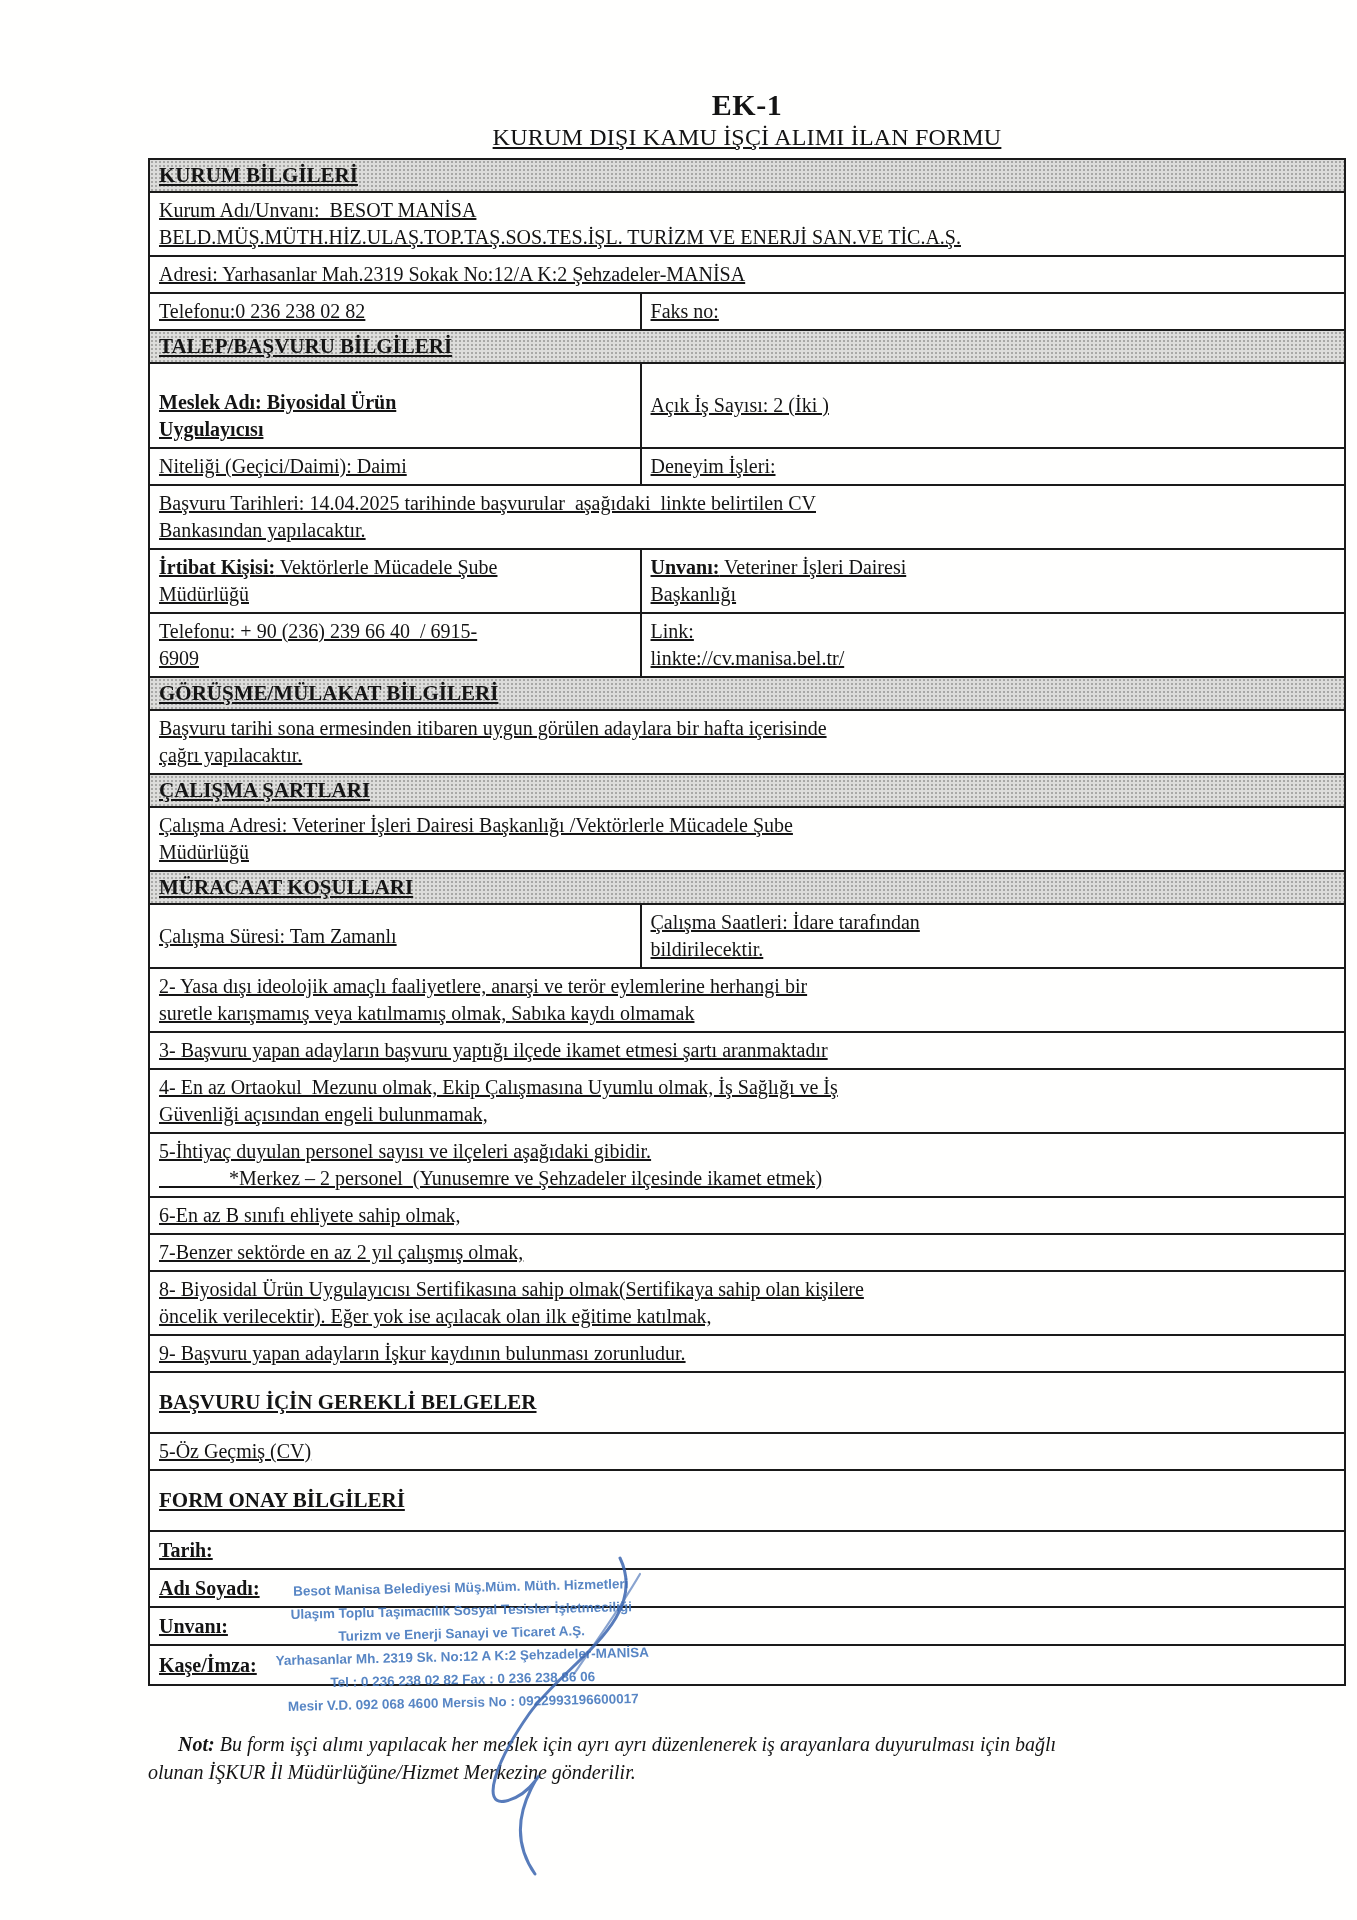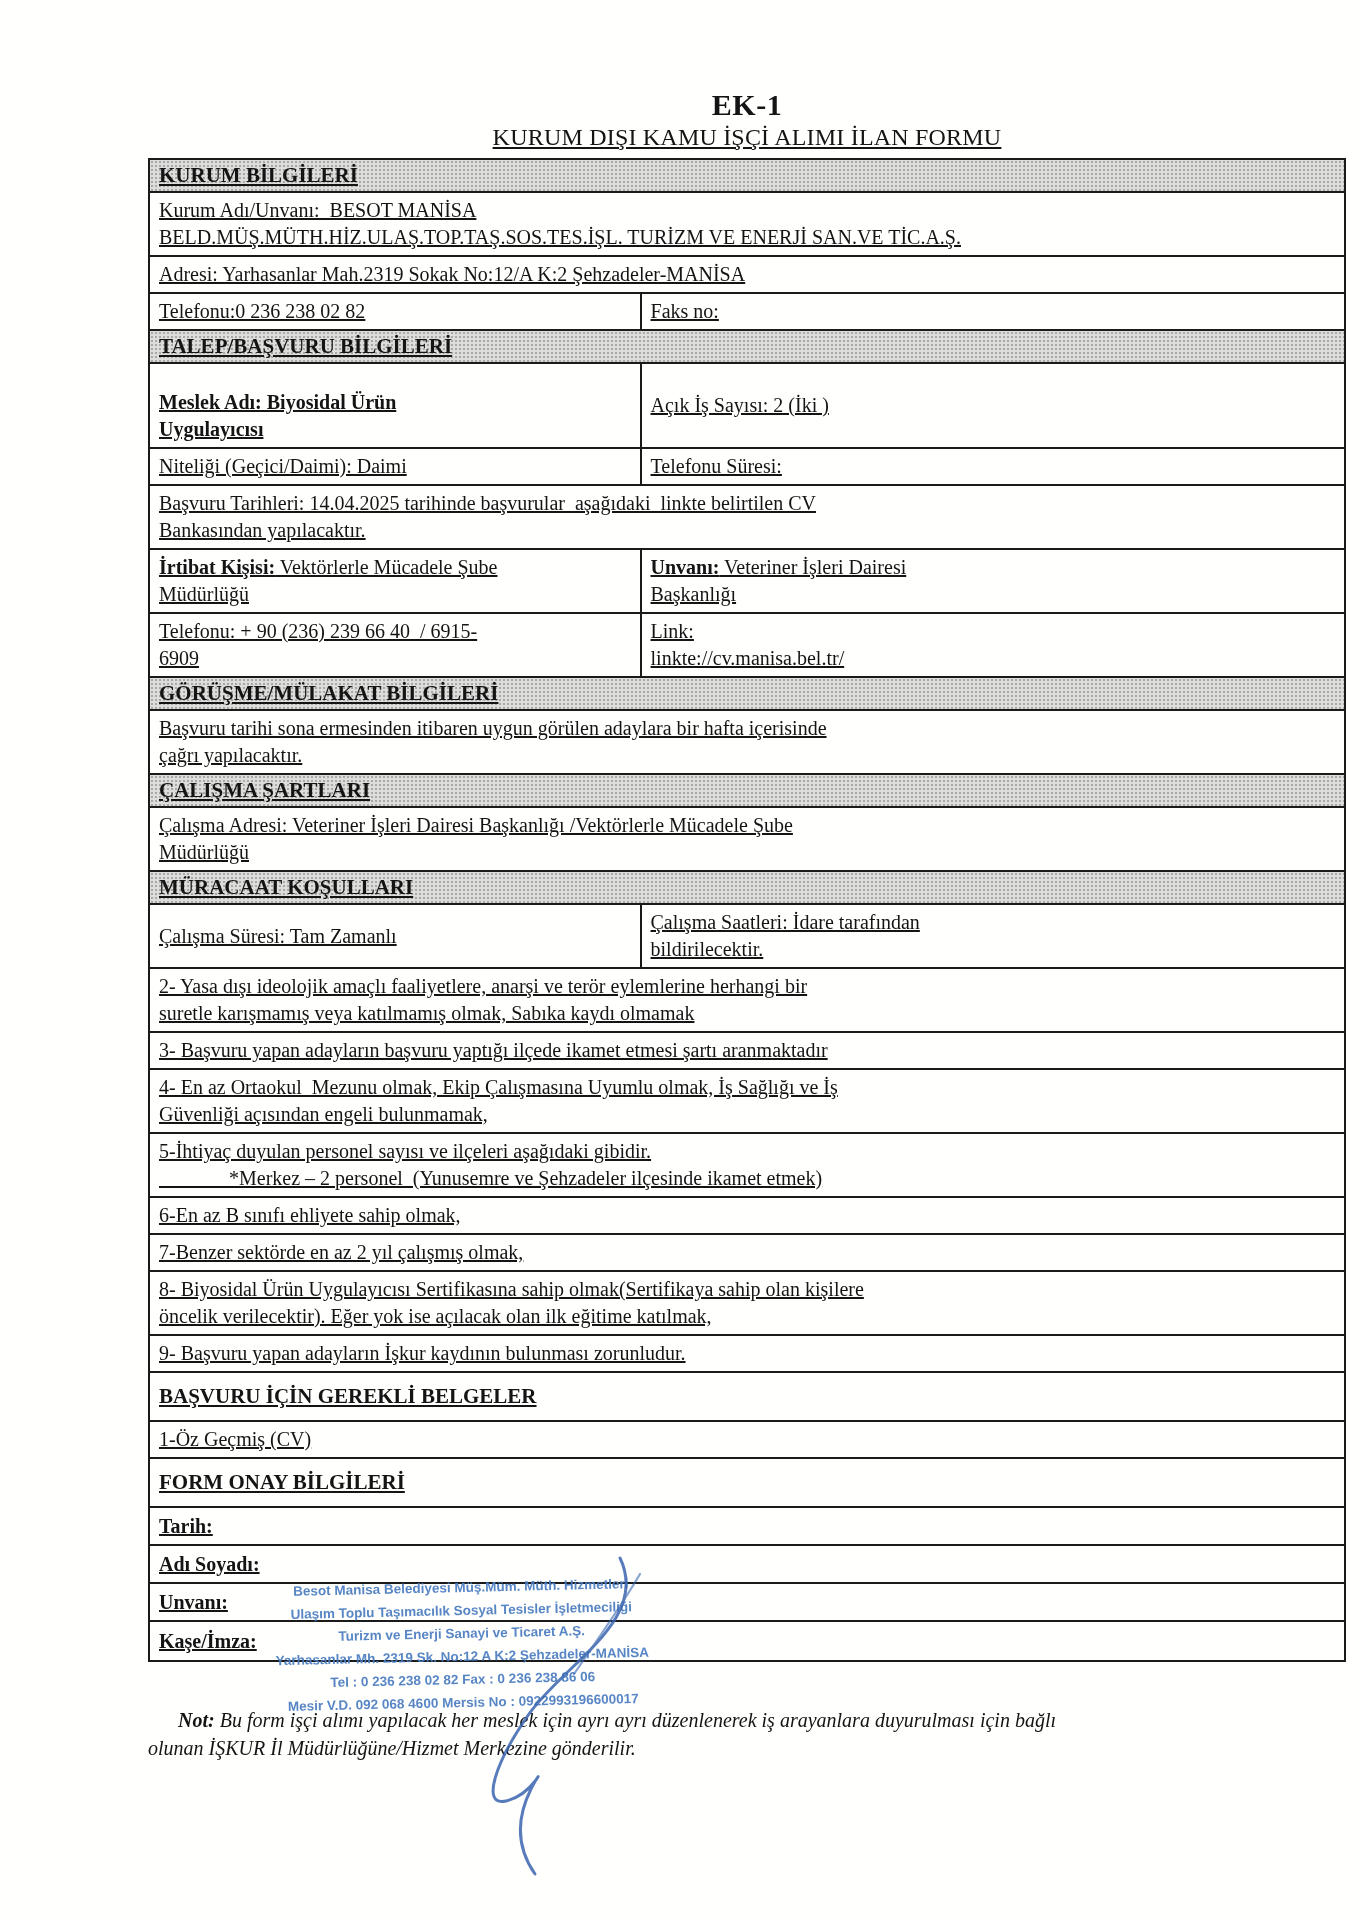--- a/index.html
+++ b/index.html
@@ -27,21 +27,21 @@
   .c-right { width:59%; flex:none; border-left:2px solid #1a1a1a; }
   .b { font-weight:bold;margin-top:21px; }
 
   .hdr-row { min-height:33px;
     background-color:#dddddb;
     background-image: radial-gradient(#a8a8a6 0.9px, rgba(0,0,0,0) 1px);
     background-size:4px 4px;
   }
   .hdr-row .cell { padding:2px 9px; font-weight:bold; font-size:21px; }
 
-  .plainhdr-row .cell { padding:10px 9px; font-weight:bold; font-size:21px; }
+  .plainhdr-row .cell { padding:16px 9px; font-weight:bold; font-size:21px; }
   .onay-row { min-height:38px; }
   .onay-row .cell { font-weight:bold; }
 
   .note { margin-top:16px; width:1060px; font-size:20px; line-height:28px; font-style:italic; white-space:pre-wrap; }
   .note .b { font-weight:bold; }
 
   .stamp {
     position:absolute; left:222px; top:1576px; width:480px;
     transform:rotate(-1.3deg);
     text-align:center;
@@ -101,21 +101,21 @@
           </div>
         <div class="cell c-right">
             <div class="txt">Açık İş Sayısı: 2 (İki )</div>
           </div>
       </div>
       <div class="row">
         <div class="cell c-left">
             <div class="txt">Niteliği (Geçici/Daimi): Daimi</div>
           </div>
         <div class="cell c-right">
-            <div class="txt">Telefonu Süresi:</div>
+            <div class="txt">Deneyim İşleri:</div>
           </div>
       </div>
       <div class="row">
         <div class="cell">
             <div class="txt">Başvuru Tarihleri: 14.04.2025 tarihinde başvurular  aşağıdaki  linkte belirtilen CV
 Bankasından yapılacaktır.</div>
           </div>
       </div>
       <div class="row">
         <div class="cell c-left">
@@ -221,21 +221,21 @@
           </div>
       </div>
 
       <div class="row plainhdr-row">
         <div class="cell">
             <div class="txt">BAŞVURU İÇİN GEREKLİ BELGELER</div>
           </div>
       </div>
       <div class="row">
         <div class="cell">
-            <div class="txt">1-Öz Geçmiş (CV)</div>
+            <div class="txt">5-Öz Geçmiş (CV)</div>
           </div>
       </div>
 
       <div class="row plainhdr-row">
         <div class="cell">
             <div class="txt">FORM ONAY BİLGİLERİ</div>
           </div>
       </div>
       <div class="row onay-row">
         <div class="cell">

